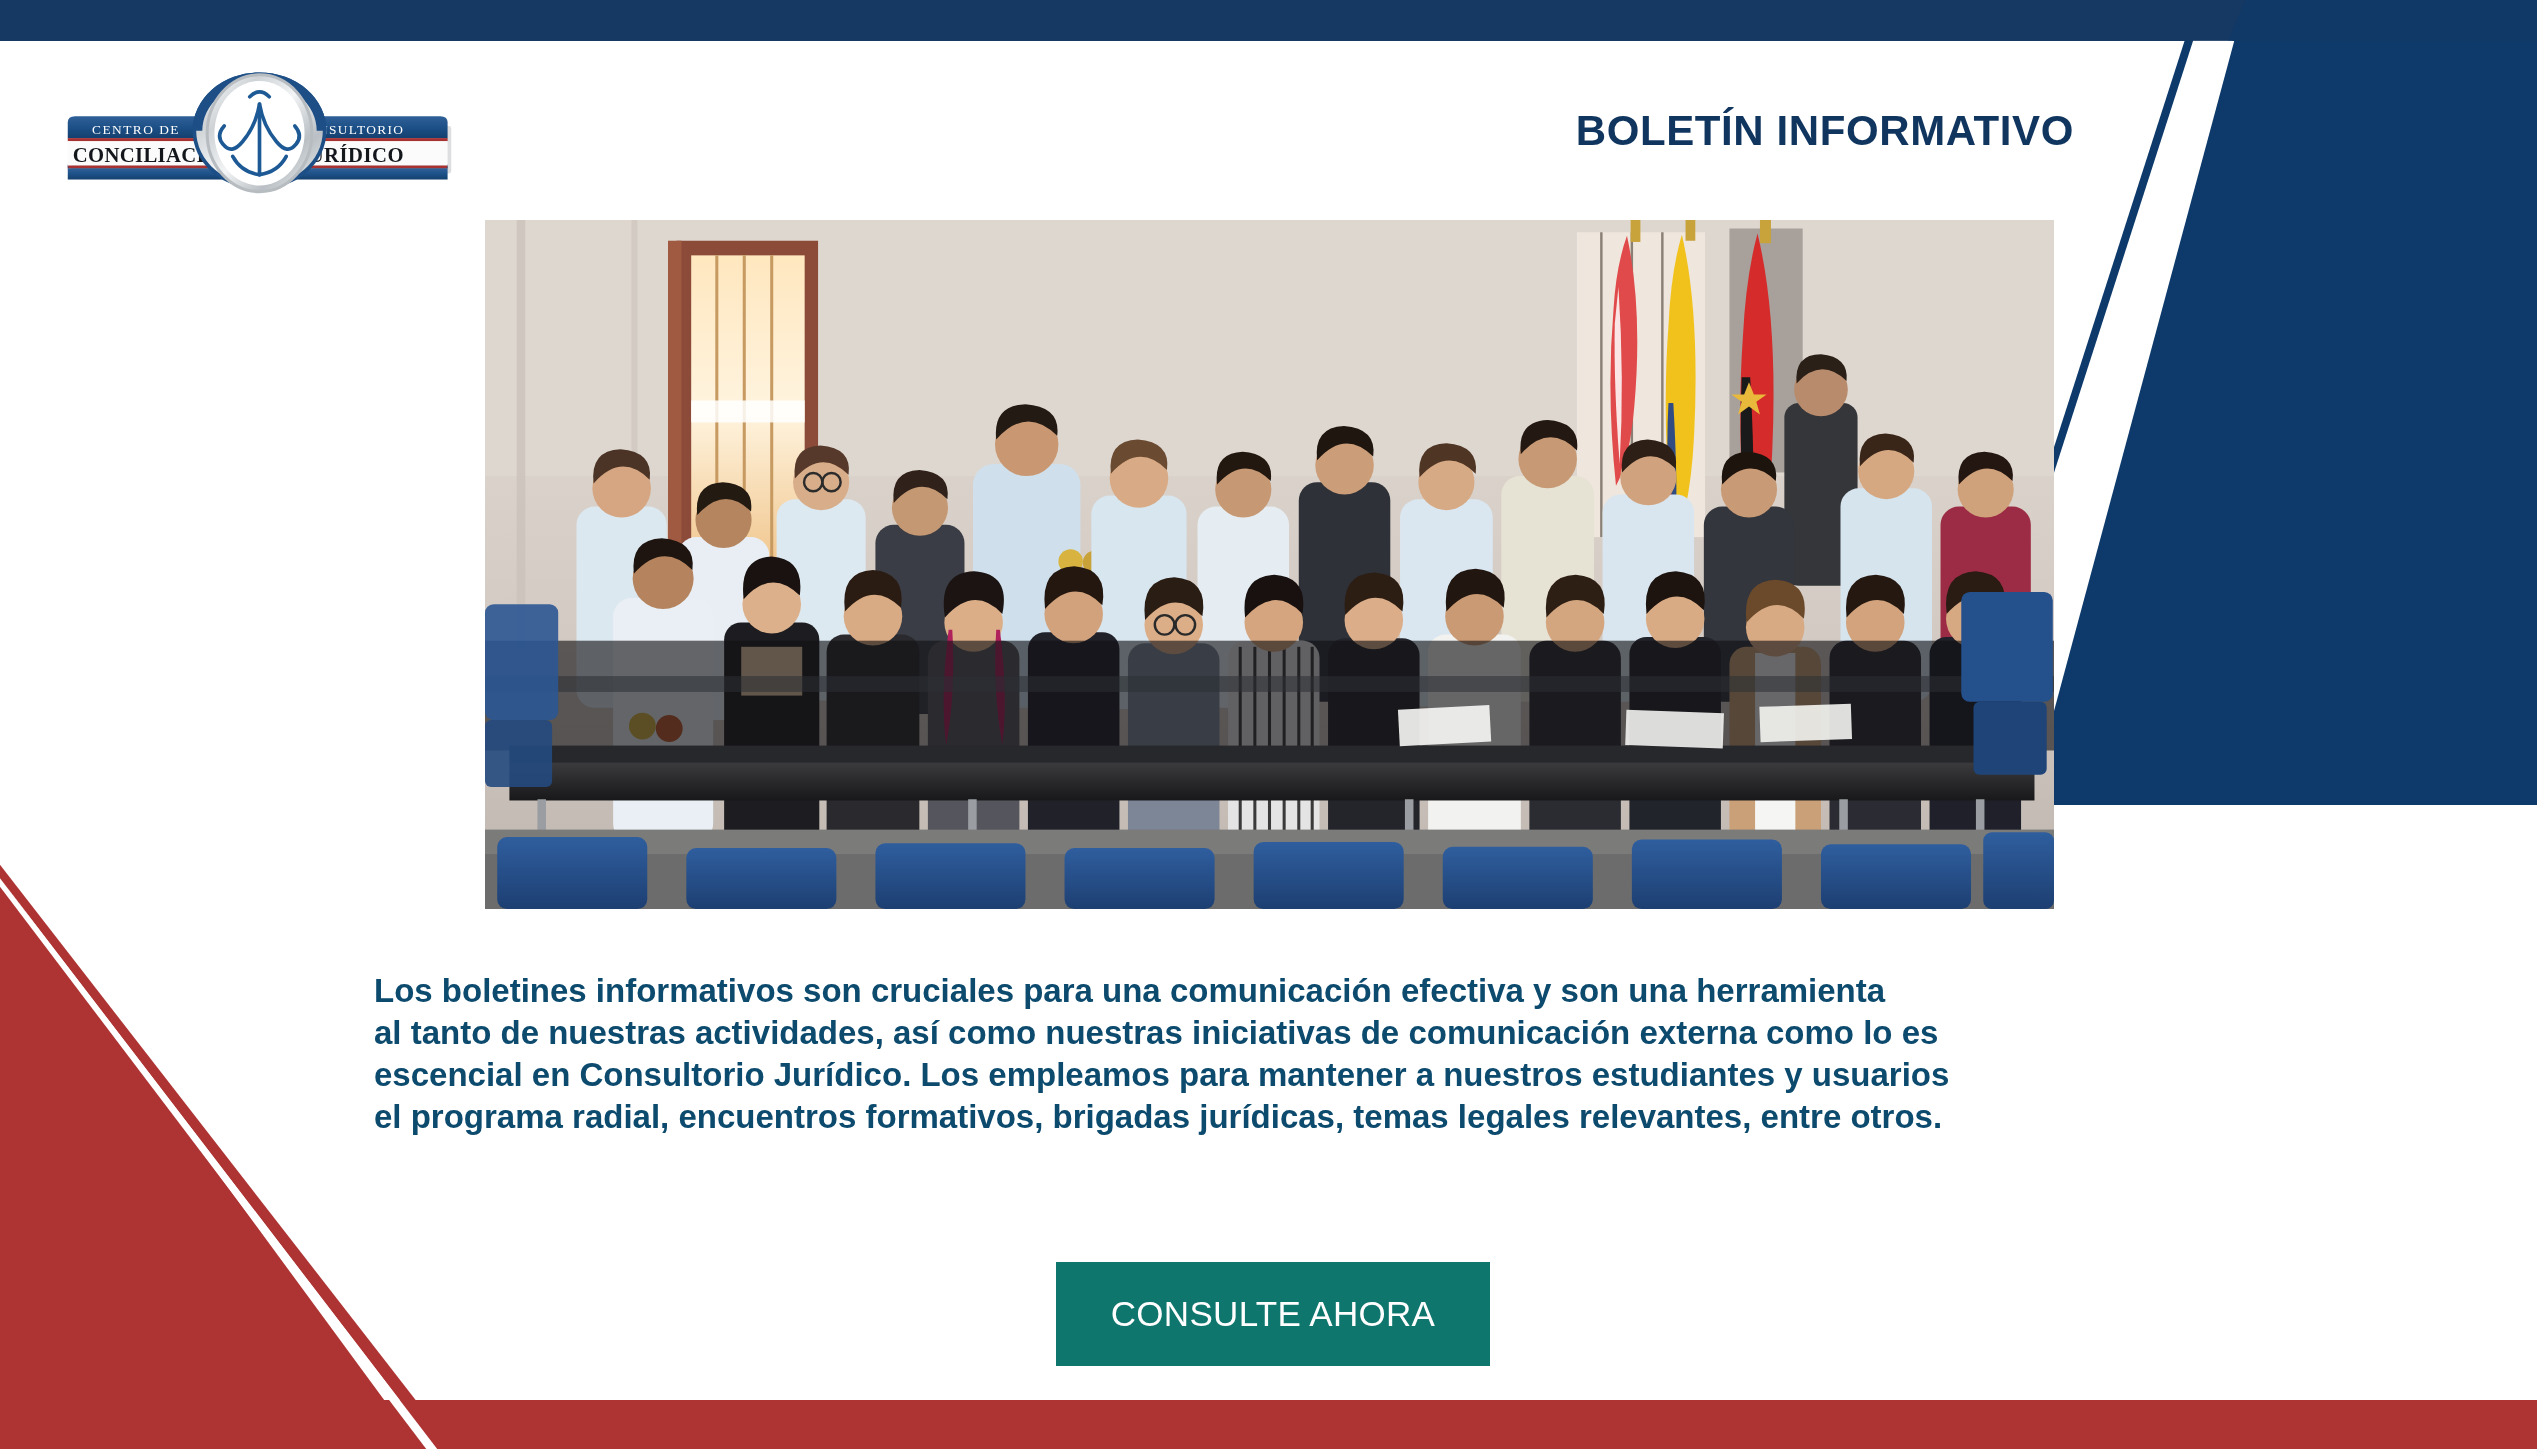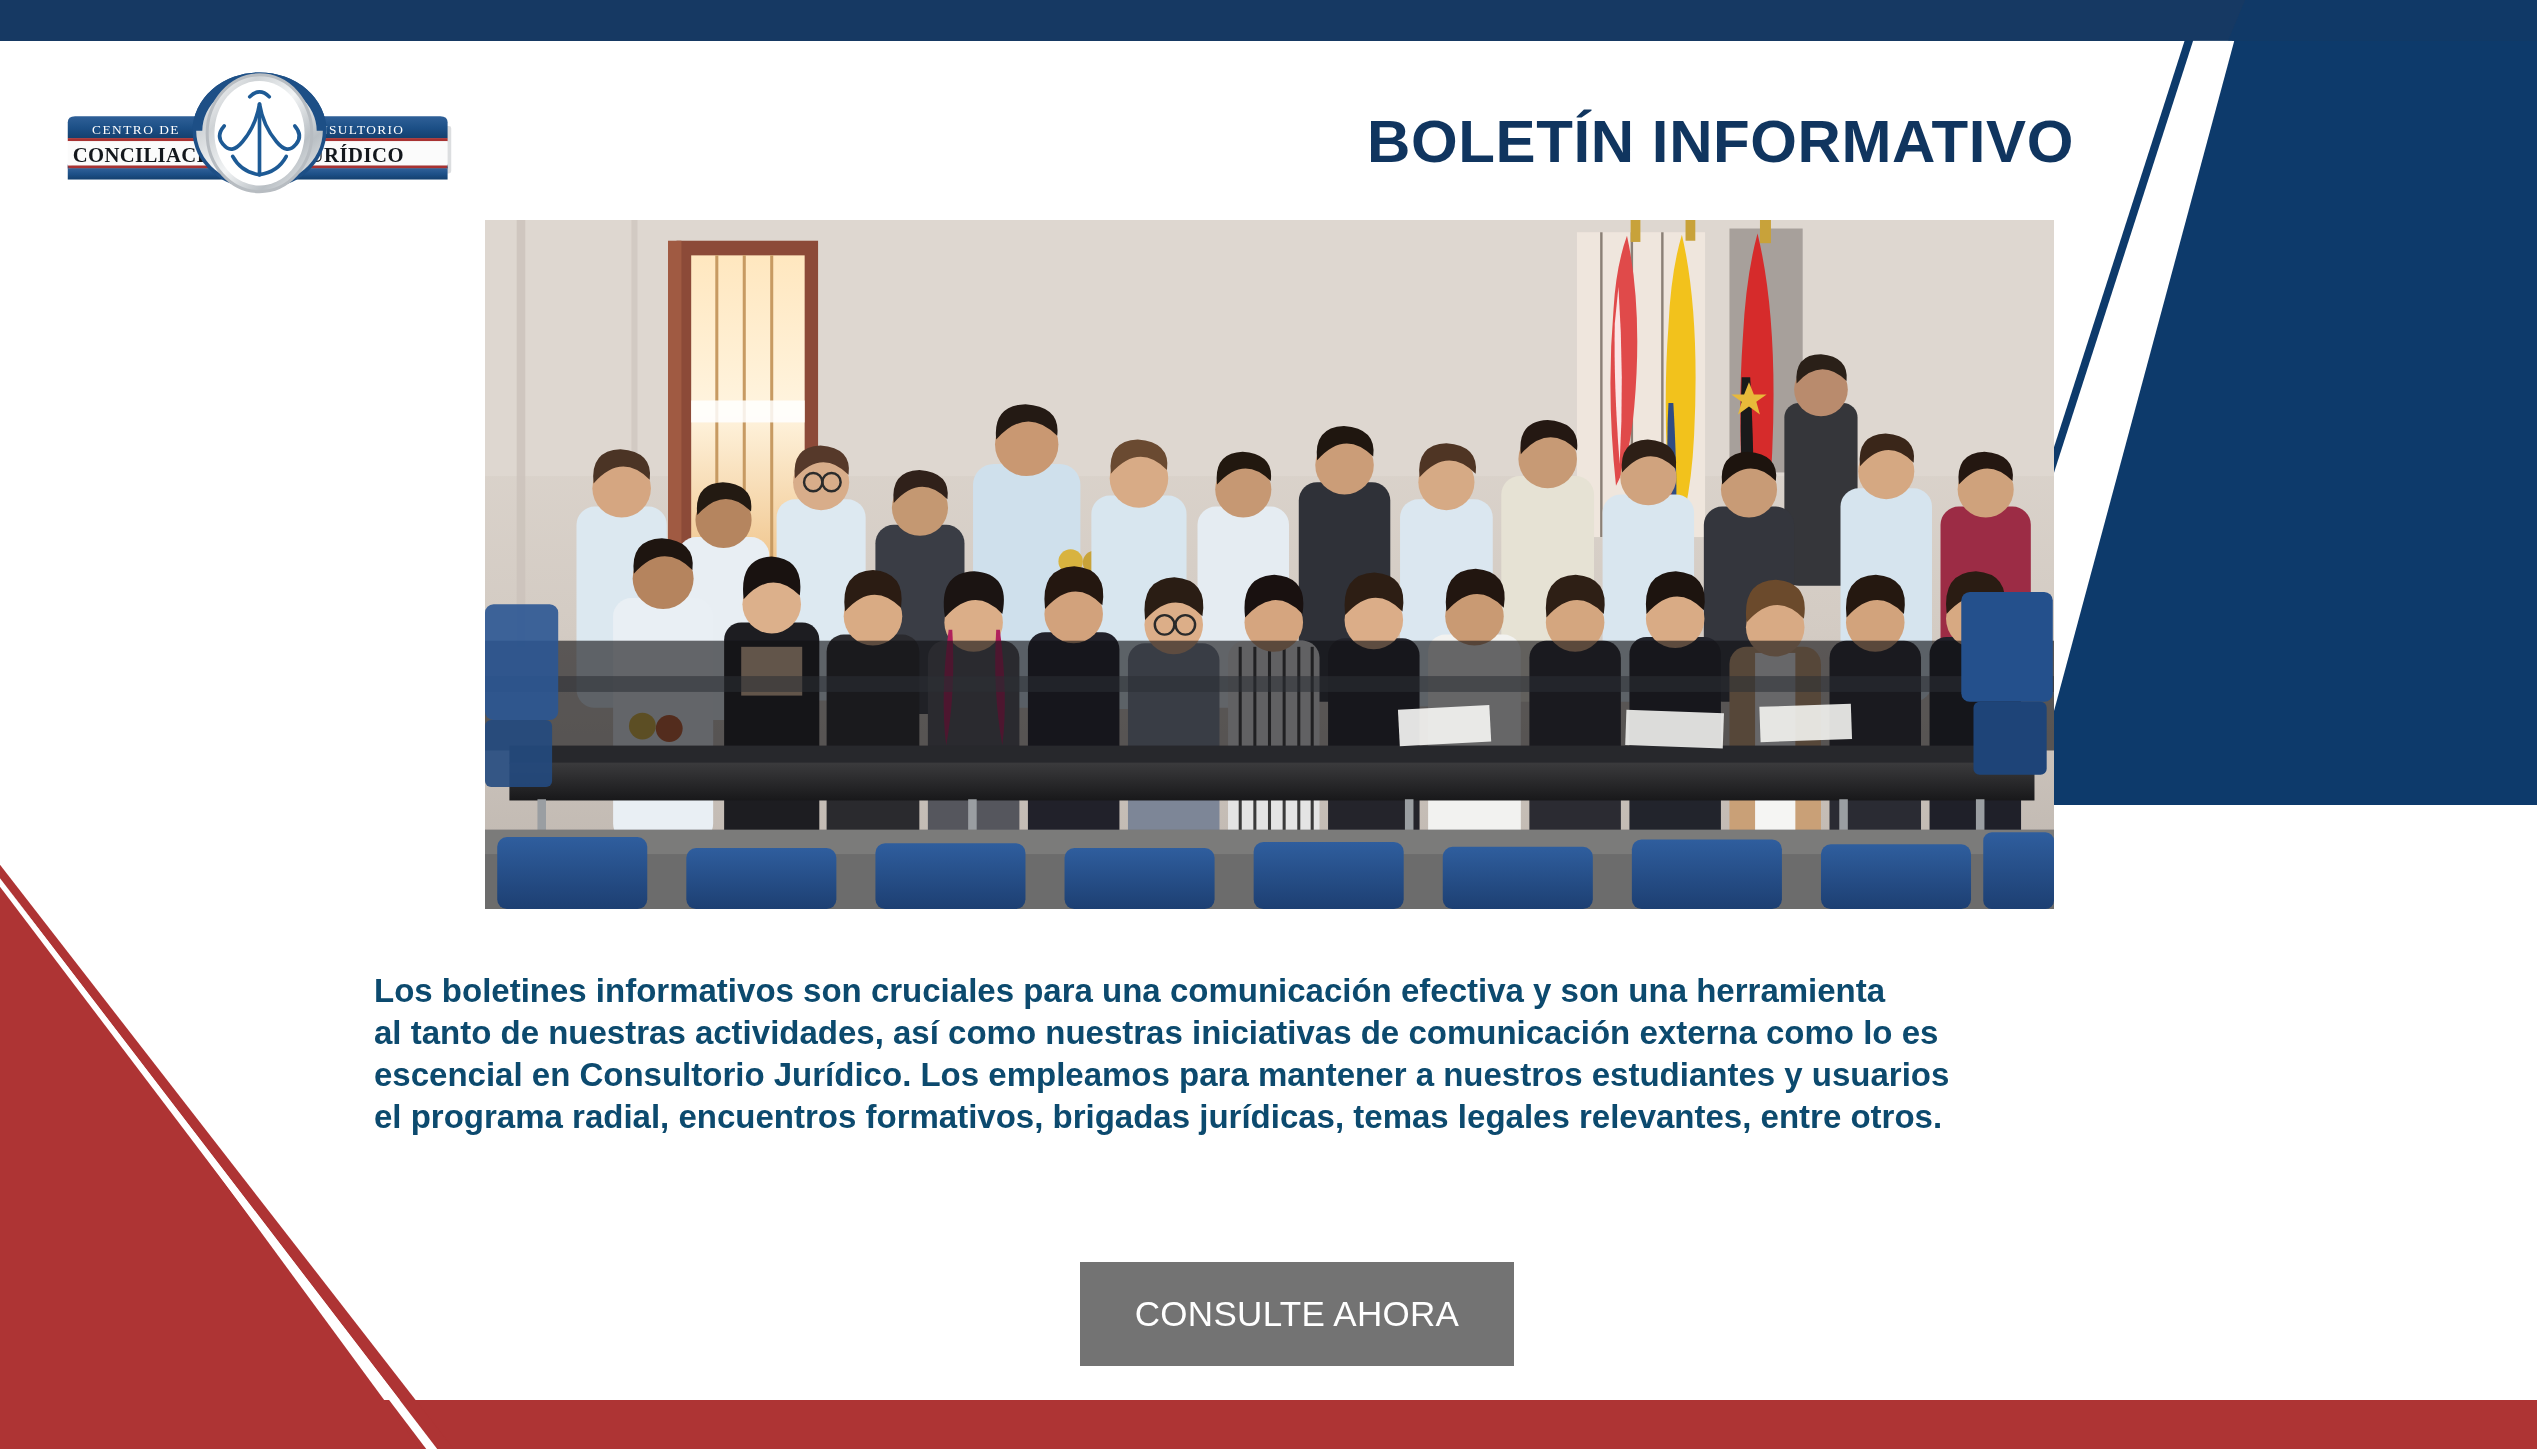--- a/index.html
+++ b/index.html
@@ -74,21 +74,21 @@
     z-index: 6;
   }
   .logo svg { display: block; width: 100%; height: 100%; }
 
   
   .page-title {
     position: absolute;
     left: 854px; top: 107px;
     width: 1220px;
     text-align: right;
-    font-size: 60px;
+    font-size: 42px;
     font-weight: bold;
     letter-spacing: 0.6px;
     color: #10355f;
     z-index: 7;
     font-family: "Liberation Sans", sans-serif;
   }
 
   
   .photo-frame {
     position: absolute;
@@ -113,33 +113,32 @@
     text-justify: inter-word;
     z-index: 7;
   }
   .body-copy > span { display: block; }
 
   
   .cta-button {
     position: absolute;
     left: 1056px; top: 1262px;
     width: 434px; height: 104px;
-    background: #737373;
+    background: #0f766e;
     border: none;
     color: #ffffff;
     font-size: 35px;
     font-weight: normal;
     letter-spacing: 0.3px;
     font-family: "Liberation Sans", sans-serif;
     cursor: pointer;
     z-index: 7;
     display: flex;
     align-items: center;
     justify-content: center;
-    margin-left: 24px;
   }
 </style>
 </head>
 <body>
 
 <div id="slide">
 
   <div class="top-bar"></div>
 
   <div class="corner-tr"></div>

